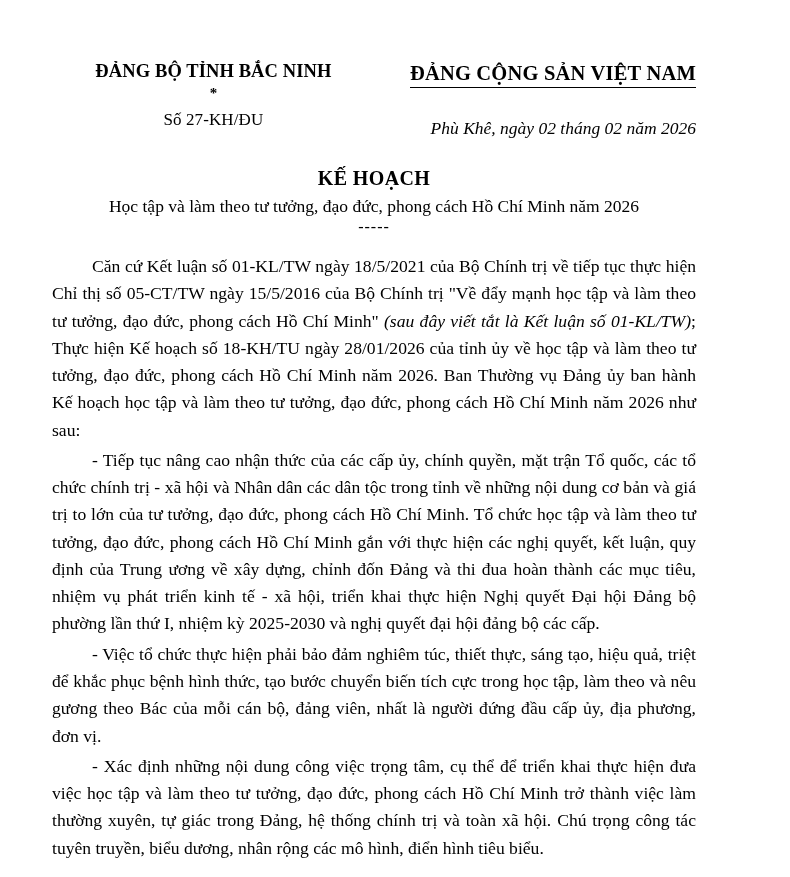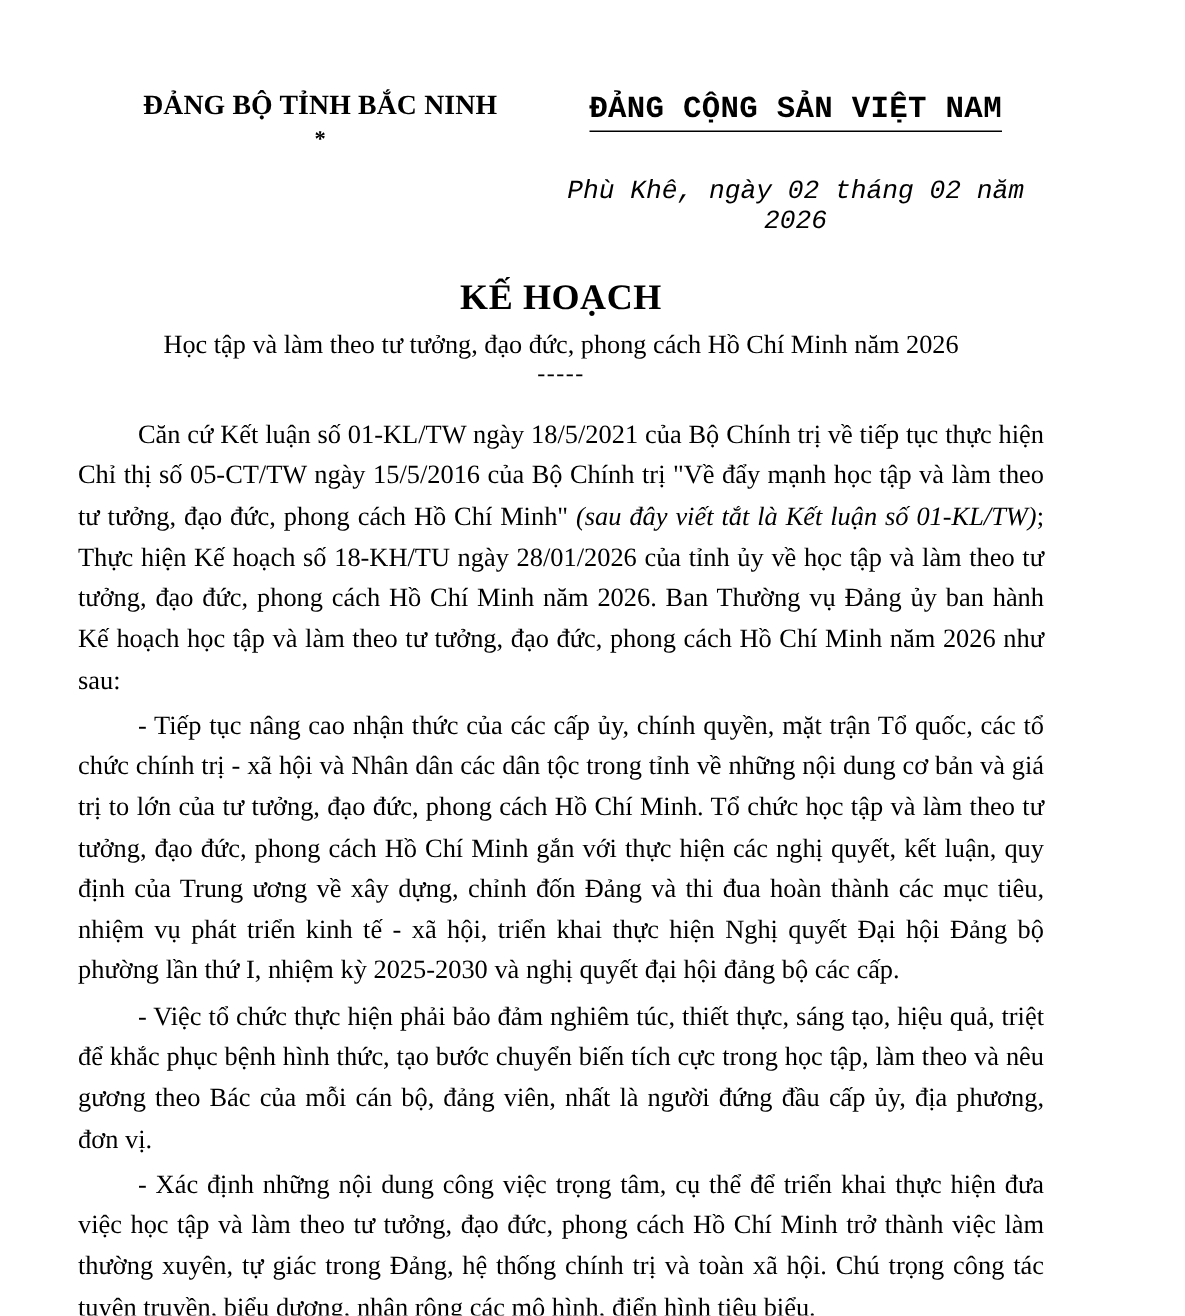--- a/index.html
+++ b/index.html
@@ -31,23 +31,22 @@
     align-items: flex-start;
     justify-content: space-between;
   }
   .header-left {
     width: 320px;
     text-align: center;
     padding-left: 10px;
   }
   .header-right {
     width: 350px;
-    text-align: center;
+    text-align: right;
     padding-top: 2px;
-    font-family: Liberation Mono, monospace;
   }
   .org-line1, .org-line2 {
     font-weight: bold;
     font-size: 18.5px;
     line-height: 1.22;
     letter-spacing: 0.1px;
   }
   .org-star {
     font-size: 15px;
     line-height: 1.3;
@@ -72,21 +71,21 @@
     font-size: 17.5px;
     margin-top: 30px;
   }
   
   .title-block {
     text-align: center;
     margin-top: 28px;
   }
   .doc-title {
     font-weight: bold;
-    font-size: 24px;
+    font-size: 20px;
     letter-spacing: 0.4px;
     text-align: center;
   }
   .doc-subtitle {
     font-weight: normal;
     font-size: 17.5px;
     margin-top: 6px;
   }
   .title-rule {
     font-size: 16px;
@@ -122,20 +121,21 @@
 </head>
 <body>
 
 <div class="page">
   <div class="inner">
 
     <div class="header">
       <div class="header-left">
         <div class="org-line1">ĐẢNG BỘ TỈNH BẮC NINH</div>
         <div class="org-star">*</div>
+        <div class="doc-number">Số 27-KH/ĐU</div>
       </div>
       <div class="header-right">
         <div class="party-name">ĐẢNG CỘNG SẢN VIỆT NAM</div>
         <div class="place-date">Phù Khê, ngày 02 tháng 02 năm 2026</div>
       </div>
     </div>
 
     <div class="title-block">
       <div class="doc-title">KẾ HOẠCH</div>
       <div class="doc-subtitle">Học tập và làm theo tư tưởng, đạo đức, phong cách Hồ Chí Minh năm 2026</div>

